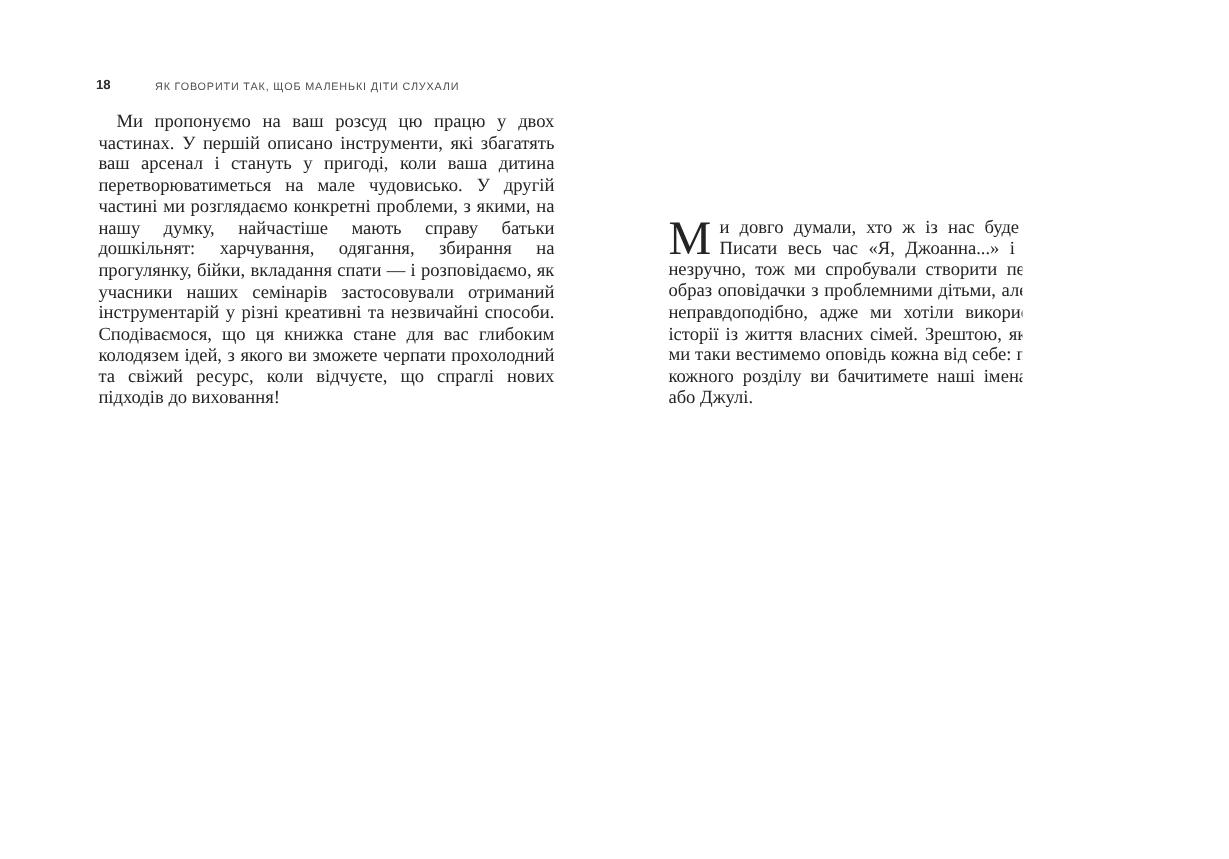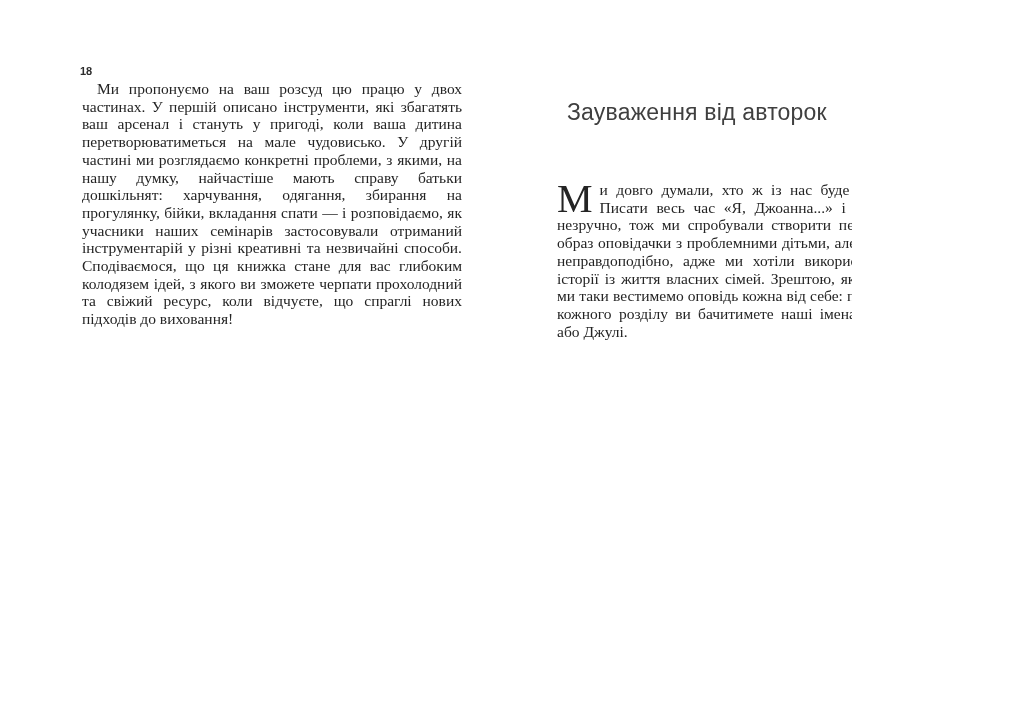--- a/index.html
+++ b/index.html
@@ -51,21 +51,21 @@
   .body-text {
     font-size: 15.5px;
     line-height: 17.7px;
     text-align: justify;
     color: #242424;
   }
   .body-text p { margin: 0; }
   .left-text {
     position: absolute;
     left: 82px;
-    top: 80px;
+    top: 93px;
     width: 380px;
   }
   .left-text p { text-indent: 15px; }
 
   
   .chapter-title {
     position: absolute;
     left: 55px;
     top: 99px;
     margin: 0;
@@ -91,25 +91,25 @@
   }
   .para-indent { text-indent: 15px; }
 </style>
 </head>
 <body>
 
 <div class="spread">
 
   <div class="page page-left">
     <div class="folio">18</div>
+    <div class="running-header">ЯК ГОВОРИТИ ТАК, ЩОБ МАЛЕНЬКІ ДІТИ СЛУХАЛИ</div>
     <div class="body-text left-text">
       <p>Ми пропонуємо на ваш розсуд цю працю у двох частинах. У першій описано інструменти, які збагатять ваш арсенал і стануть у пригоді, коли ваша дитина перетворюватиметься на мале чудовисько. У другій частині ми розглядаємо конкретні проблеми, з якими, на нашу думку, найчастіше мають справу батьки дошкільнят: харчування, одягання, збирання на прогулянку, бійки, вкладання спати — і розповідаємо, як учасники наших семінарів застосовували отриманий інструментарій у різні креативні та незвичайні способи. Сподіваємося, що ця книжка стане для вас глибоким колодязем ідей, з якого ви зможете черпати прохолодний та свіжий ресурс, коли відчуєте, що спраглі нових підходів до виховання!</p>
     </div>
   </div>
 
   <div class="page page-right">
-    <h1 class="chapter-title">Зауваження від авторок</h1>
     <div class="body-text right-text">
       <p><span class="dropcap">М</span><span>и довго думали, хто ж із нас буде оповідачкою. Писати весь час «Я, Джоанна...» і «Я, Джулі...» незручно, тож ми спробували створити певний збірний образ оповідачки з проблемними дітьми, але це було таки неправдоподібно, адже ми хотіли використати реальні історії із життя власних сімей. Зрештою, як ви помітите, ми таки вестимемо оповідь кожна від себе: під заголовком кожного розділу ви бачитимете наші імена — Джоанна або Джулі.</span></p>
     </div>
   </div>
 
 </div>
 
 </body></html>

